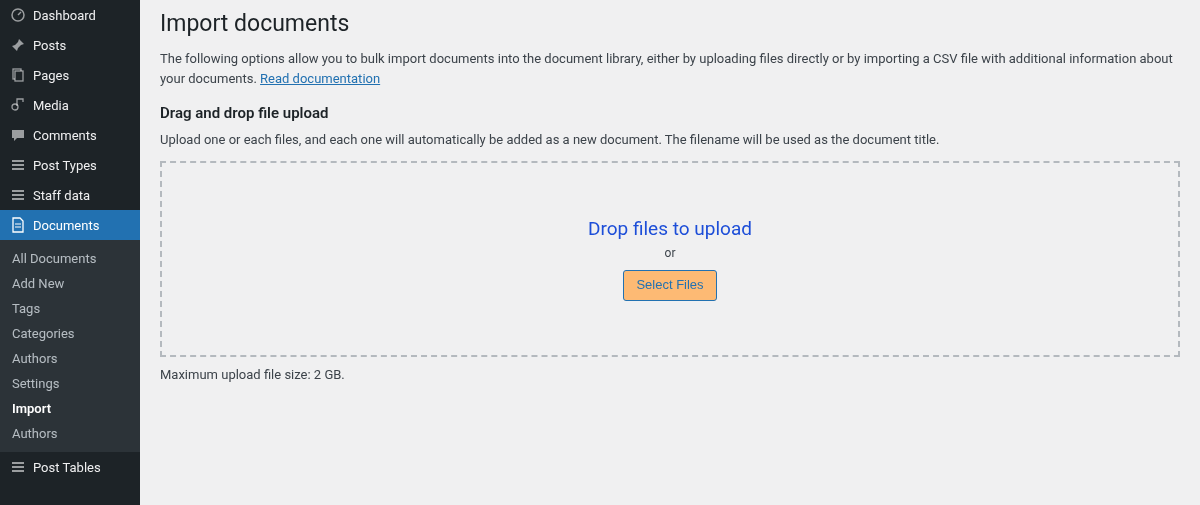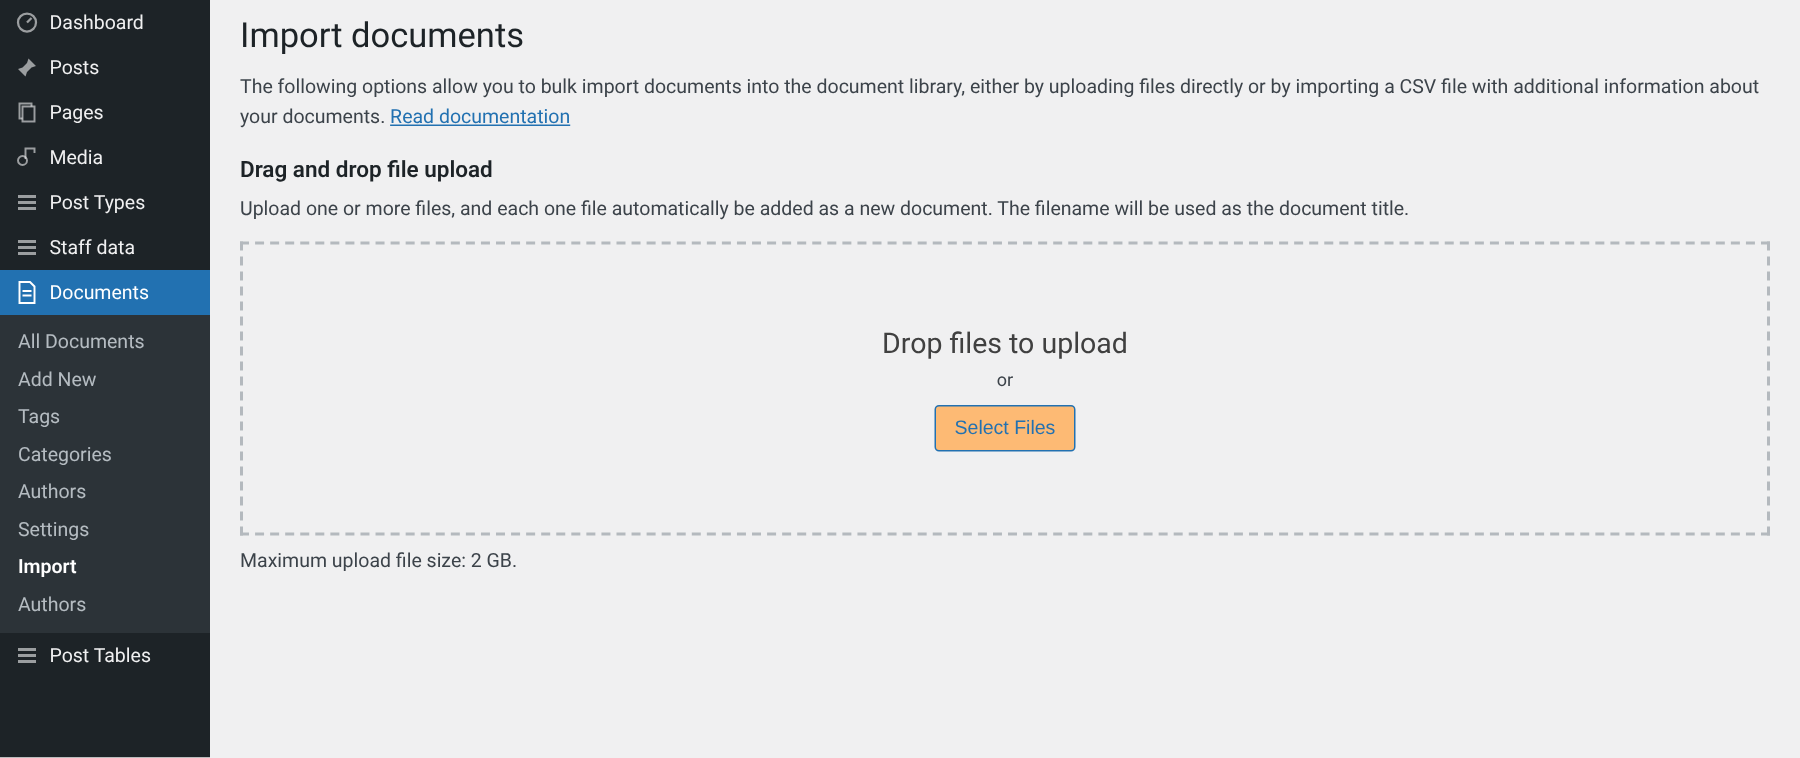--- a/index.html
+++ b/index.html
@@ -73,21 +73,21 @@
   .intro a { color: #2271b1; text-decoration: underline; }
   h2 { font-size: 15px; font-weight: 600; color: #1d2327; margin-bottom: 10px; }
   .hint { font-size: 13px; color: #3c434a; margin-bottom: 14px; }
   .hint a { color: #2271b1; text-decoration: underline; }
   .dropzone {
     border: 2px dashed #b4b9be;
     padding: 54px 0;
     text-align: center;
     margin-bottom: 10px;
   }
-  .dropzone .drop-title { font-size: 19px; color: #404040; margin-bottom: 6px; font-weight: 400; }
+  .dropzone .drop-title { font-size: 19px; color: #1d4ed8; margin-bottom: 6px; font-weight: 400; }
   .dropzone .or { font-size: 12px; color: #3c434a; margin-bottom: 10px; }
   .button {
     display: inline-block;
     padding: 4px 12px;
     border: 1px solid #2271b1;
     border-radius: 3px;
     background: #fdba74;
     color: #2271b1;
     font-size: 13px;
     cursor: pointer;
@@ -133,20 +133,28 @@
   <div class="menu-item">
     <span class="icon">
       <svg width="16" height="16" viewBox="0 0 16 16" fill="currentColor">
           <circle cx="5" cy="10" r="3" fill="none" stroke="currentColor" stroke-width="1.3"></circle>
           <path d="M7 9 L7 2 L13 2 L13 5" fill="none" stroke="currentColor" stroke-width="1.3"></path>
         </svg>
     </span>
     <span>Media</span>
   </div>
 
+  <div class="menu-item">
+    <span class="icon">
+      <svg width="16" height="16" viewBox="0 0 16 16" fill="currentColor">
+          <path d="M2 3h12v8H7l-3 3v-3H2z"></path>
+        </svg>
+    </span>
+    <span>Comments</span>
+  </div>
 
   <div class="menu-item">
     <span class="icon">
       <svg width="16" height="16" viewBox="0 0 16 16" fill="currentColor">
           <rect x="2" y="3" width="12" height="2"></rect>
           <rect x="2" y="7" width="12" height="2"></rect>
           <rect x="2" y="11" width="12" height="2"></rect>
         </svg>
     </span>
     <span>Post Types</span>
@@ -199,21 +207,21 @@
 
 <div class="content">
 
   <h1>Import documents</h1>
 
   <p class="intro">
     <span>The following options allow you to bulk import documents into the document library, either by uploading files directly or by importing a CSV file with additional information about your documents. </span><a href="#">Read documentation</a>
   </p>
 
   <h2>Drag and drop file upload</h2>
-  <p class="hint">Upload one or more files, and each one file automatically be added as a new document. The filename will be used as the document title.</p>
+  <p class="hint">Upload one or each files, and each one will automatically be added as a new document. The filename will be used as the document title.</p>
 
   <div class="dropzone">
     <div class="drop-title">Drop files to upload</div>
     <div class="or">or</div>
     <button class="button">Select Files</button>
   </div>
 
   <p class="max-size">Maximum upload file size: 2 GB.</p>
 
 

